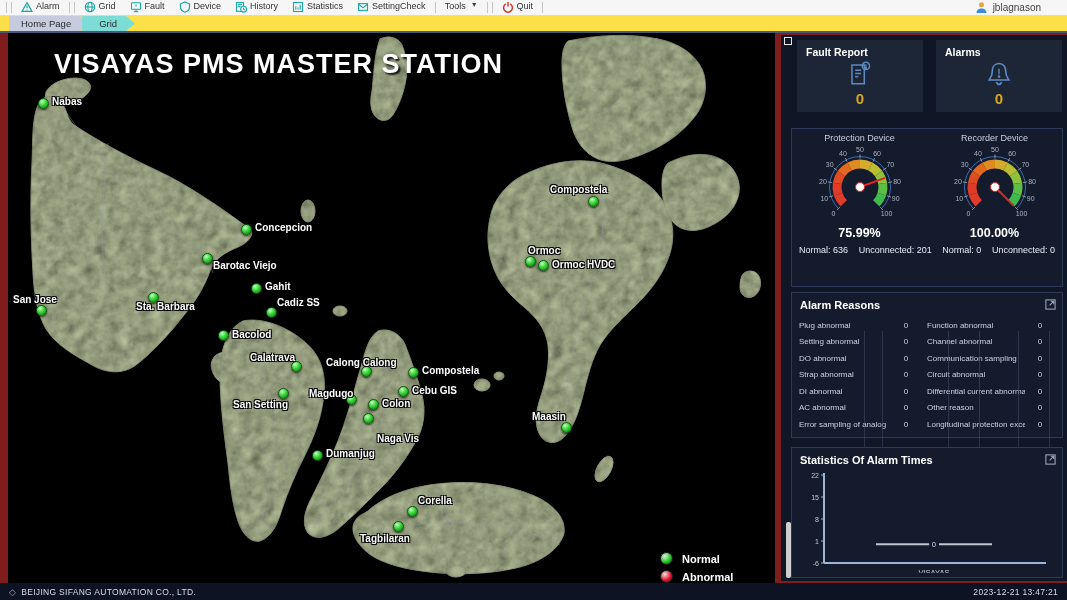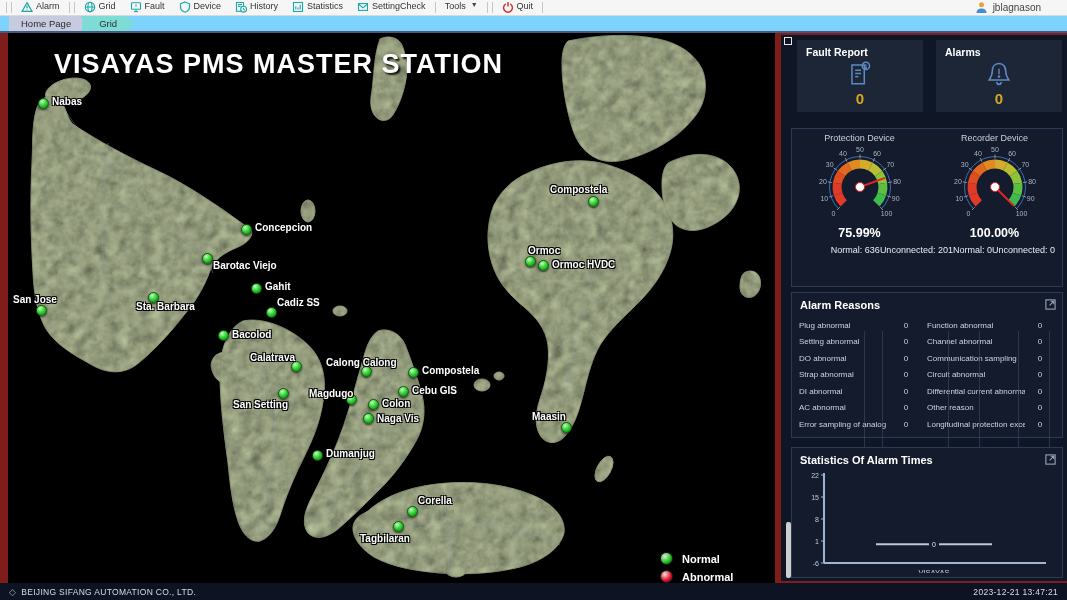--- a/index.html
+++ b/index.html
@@ -8,21 +8,21 @@
   
   .toolbar{position:absolute;left:0;top:0;width:100%;height:16px;background:#f6f6f6;
            border-bottom:1px solid #d9d9d9;display:flex;align-items:center;padding-left:4px;box-sizing:border-box;}
   .titem{display:flex;align-items:flex-start;gap:3px;background:none;border:none;height:14px;
          padding:0 7px;font-family:inherit;font-size:9px;color:#333;cursor:pointer;}
   .titem svg{display:block;}
   .tsep{width:1px;height:11px;background:#c6c6c6;margin:0 2px;}
   .tcaret{font-size:7px;color:#444;margin-left:2px;}
   .tuser{margin-left:auto;margin-right:26px;display:flex;align-items:center;gap:5px;font-size:10px;color:#444;cursor:pointer;}
   
-  .tabbar{position:absolute;left:0;top:16px;width:100%;height:17px;background:#7dd3fc;
+  .tabbar{position:absolute;left:0;top:16px;width:100%;height:17px;background:#fde047;
           border-bottom:2px solid #46597c;display:flex;align-items:center;box-sizing:border-box;}
   .tab{position:relative;height:15px;line-height:15px;font-size:9.5px;color:#2b2b2b;
        padding:0 18px 0 12px;clip-path:polygon(0 0,calc(100% - 9px) 0,100% 50%,calc(100% - 9px) 100%,0 100%);cursor:pointer;}
   .tab-home{background:#c6cbdf;margin-left:9px;}
   .tab-grid{background:#7edcd6;margin-left:-7px;padding-left:17px;}
   
   .main{position:absolute;left:0;top:33px;width:100%;height:550px;background:#7f1d1d;}
   .map{position:absolute;left:8px;top:0;width:767px;height:550px;background:#000;overflow:hidden;}
   .map svg.islands{position:absolute;left:0;top:0;}
   .map-title{position:absolute;left:46px;top:16px;font-size:27px;font-weight:bold;color:#fff;
@@ -47,21 +47,21 @@
   .panel{position:absolute;left:10px;width:272px;background:#131b2c;border:1px solid #2c3a58;box-sizing:border-box;}
   .panel-comm{top:93px;height:159px;}
   .panel-alarm{top:257px;height:146px;}
   .panel-stats{top:412px;height:131px;}
   .panel-title{font-size:11px;font-weight:bold;color:#fff;padding:6px 8px 0;}
   .expand-btn{position:absolute;right:6px;top:6px;cursor:pointer;}
   .gauges{display:flex;justify-content:space-around;margin-top:2px;}
   .gauge-block{width:126px;text-align:center;}
   .gauge-label{font-size:9px;color:#c9d1e0;margin-top:2px;}
   .gauge-value{font-size:12.5px;font-weight:bold;color:#fff;margin-top:-3px;}
-  .comm-stats{display:flex;justify-content:flex-end;padding:5px 7px 0;font-size:9px;color:#e9edf5;white-space:nowrap;}
+  .comm-stats{display:flex;justify-content:space-between;padding:5px 7px 0;font-size:9px;color:#e9edf5;white-space:nowrap;}
   .alarm-cols{display:flex;padding:6px 7px 0;gap:6px;position:relative;}
   .alarm-col{width:50%;}
   .arow{display:flex;justify-content:space-between;align-items:center;height:16.5px;
         font-size:8px;color:#ccd3e2;}
   .alab{flex:1;white-space:nowrap;overflow:hidden;}
   .aval{width:30px;text-align:center;}
   .vline{position:absolute;top:20px;bottom:-110px;width:1px;background:#46516c;opacity:.5;}
   .scroll-thumb{position:absolute;left:5px;top:487px;width:5px;height:56px;background:#cfcfcf;border-radius:2px;cursor:grab;}
   
   .statusbar{position:absolute;left:0;bottom:0;width:100%;height:17px;background:#0d1322;
@@ -244,21 +244,21 @@
           <div class="st-label" style="left: 414px; top: 332px;">Compostela</div>
           <div class="st-dot" style="left: 337.5px; top: 360.5px;"></div>
           <div class="st-label" style="left: 301px; top: 355px;">Magdugo</div>
           <div class="st-dot" style="left: 389.5px; top: 352.5px;"></div>
           <div class="st-label" style="left: 404px; top: 352px;">Cebu GIS</div>
           <div class="st-dot" style="left: 269.5px; top: 354.5px;"></div>
           <div class="st-label" style="left: 225px; top: 366px;">San Setting</div>
           <div class="st-dot" style="left: 359.5px; top: 365.5px;"></div>
           <div class="st-label" style="left: 374px; top: 365px;">Colon</div>
           <div class="st-dot" style="left: 354.5px; top: 379.5px;"></div>
-          <div class="st-label" style="left: 369px; top: 380px;">Naga Vis</div>
+          <div class="st-label" style="left: 369px; top: 400px;">Naga Vis</div>
           <div class="st-dot" style="left: 303.5px; top: 416.5px;"></div>
           <div class="st-label" style="left: 318px; top: 415px;">Dumanjug</div>
           <div class="st-dot" style="left: 398.5px; top: 472.5px;"></div>
           <div class="st-label" style="left: 410px; top: 462px;">Corella</div>
           <div class="st-dot" style="left: 384.5px; top: 487.5px;"></div>
           <div class="st-label" style="left: 352px; top: 500px;">Tagbilaran</div>
           <div class="st-dot" style="left: 579.5px; top: 162.5px;"></div>
           <div class="st-label" style="left: 542px; top: 151px;">Compostela</div>
           <div class="st-dot" style="left: 516.5px; top: 222.5px;"></div>
           <div class="st-label" style="left: 520px; top: 212px;">Ormoc</div>

